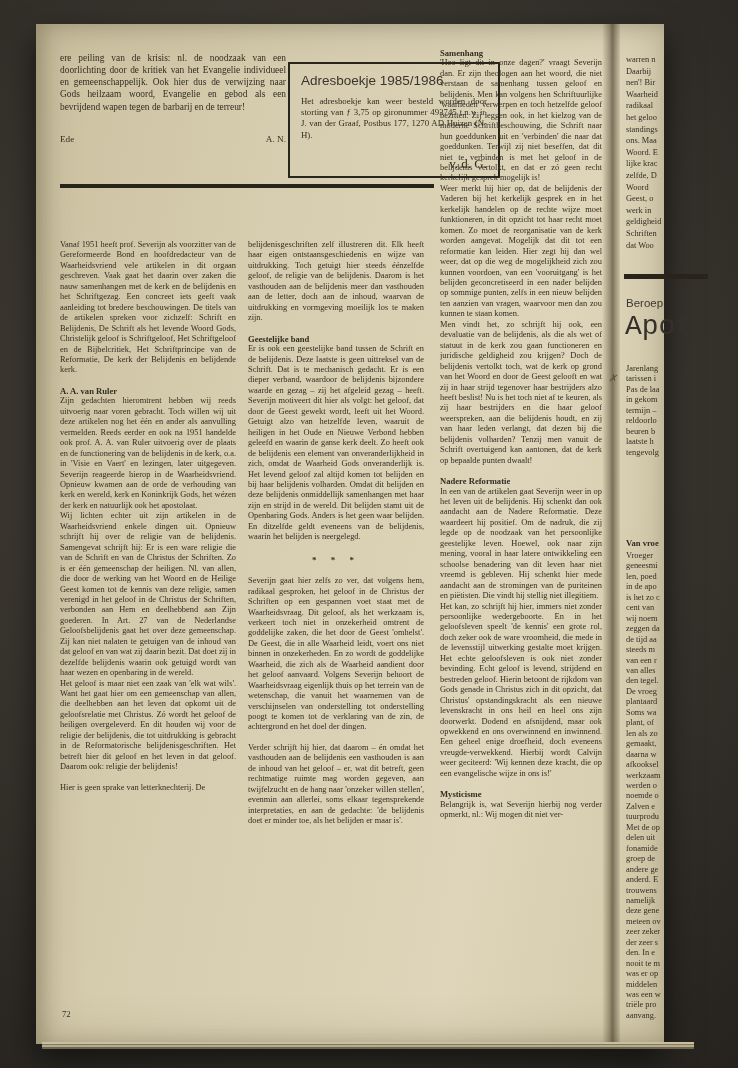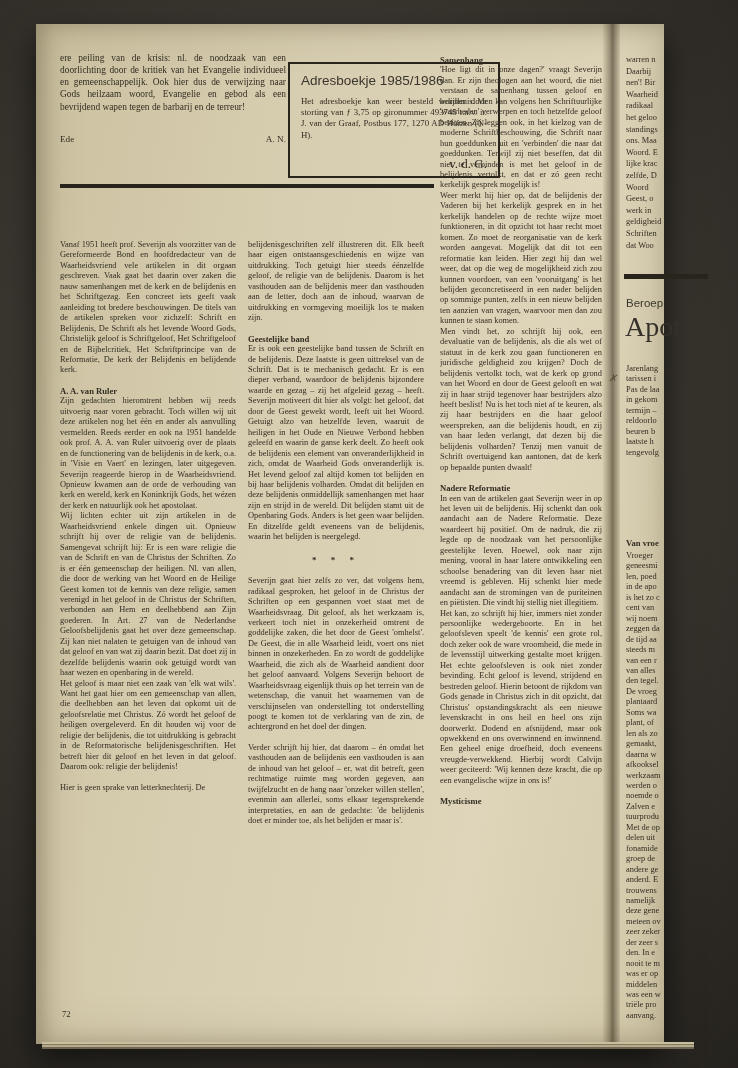--- a/index.html
+++ b/index.html
@@ -9,21 +9,21 @@
   .spread{position:absolute;left:36px;top:24px;width:628px;height:1020px;
     background:linear-gradient(100deg,#ccc2a1 0%,#d7cdb0 35%,#ded5ba 72%,#d3c9aa 100%);
     box-shadow:0 14px 30px rgba(0,0,0,.6), inset 0 0 46px rgba(95,84,52,.28), inset 8px 0 18px rgba(70,60,38,.25);}
   .page-edges{position:absolute;left:42px;top:1042px;width:652px;height:7px;
     background:repeating-linear-gradient(180deg,#c9bf9f 0 2px,#847b5f 2px 3px,#b6ac8d 3px 5px,#6e6650 5px 7px);}
   .txt{color:#332d22;}
   .body-col{position:absolute;font-size:8.4px;line-height:10.45px;text-align:justify;overflow:hidden;}
   .body-col p{margin:0;}
   .body-col p.gap{margin-top:10px;}
   .sub{font-weight:bold;font-size:8.6px;margin:10px 0 0 0;line-height:10.45px;}
-  .sub.first{margin-top:7px;}
+  .sub.first{margin-top:0;}
   .sep{ text-align:center;letter-spacing:6px;margin:12px 0 11px 0;font-weight:bold;font-size:9px;}
   .topleft{position:absolute;left:24px;top:28px;width:226px;font-size:9.4px;line-height:12.15px;text-align:justify;}
   .sigrow{display:flex;justify-content:space-between;margin-top:20px;font-size:9.2px;}
   .adbox{position:absolute;left:252px;top:38px;width:212px;height:116px;border:2px solid #29251d;
     padding:9px 11px;box-sizing:border-box;}
   .adtitle{font-family:"Liberation Sans", sans-serif;font-size:13.5px;color:#3a352c;margin:0 0 8px 0;}
   .adbody{font-size:8.8px;line-height:11.2px;text-align:justify;margin:0;}
   .adsig{text-align:right;font-size:13px;margin-top:15px;}
   .rule1{position:absolute;left:24px;top:160px;width:374px;height:4px;background:#28241c;}
   .headline{position:absolute;left:22px;top:166px;width:470px;margin:0;
@@ -35,21 +35,21 @@
   .pagenum{position:absolute;left:26px;top:985px;font-size:8.6px;}
   .gutter{position:absolute;left:566px;top:0;width:18px;height:100%;
     background:linear-gradient(90deg,rgba(66,55,30,0) 0%,rgba(66,55,30,.38) 40%,rgba(43,34,16,.55) 58%,rgba(66,55,30,.1) 100%);}
   .rightpage{position:absolute;left:584px;top:0;width:88px;height:1020px;overflow:hidden;}
   .frag{position:absolute;left:6px;width:96px;font-size:8.4px;line-height:10.45px;overflow:hidden;}
   .frag div{white-space:nowrap;}
   .frag-a{top:30px;line-height:11.6px;height:224px;}
   .rule2{position:absolute;left:4px;top:250px;width:90px;height:5px;background:#28241c;}
   .beroep{position:absolute;left:6px;top:273px;font-family:"Liberation Sans", sans-serif;
     font-size:11.5px;color:#3b372e;white-space:nowrap;}
-  .apot{position:absolute;left:5px;top:287px;font-family:Liberation Serif, serif;
+  .apot{position:absolute;left:5px;top:287px;font-family:Liberation Mono, monospace;
     font-size:28px;color:#35312a;white-space:nowrap;}
   .frag-b{top:340px;height:98px;}
   .vanvroeg{position:absolute;left:6px;top:514px;font-weight:bold;font-size:8.6px;white-space:nowrap;}
   .frag-c{top:527px;height:492px;}
   .pencil{position:absolute;left:573px;top:348px;font-size:11px;color:#6f6552;
     transform:rotate(14deg);opacity:.8;font-family:"DejaVu Sans", sans-serif;}
 </style>
 </head>
 <body>
 
@@ -93,20 +93,21 @@
 
     <div class="body-col txt col3">
       <h3 class="sub first">Samenhang</h3>
       <p>'Hoe ligt dit in onze dagen?' vraagt Severijn dan. Er zijn theologen aan het woord, die niet verstaan de samenhang tussen geloof en belijdenis. Men kan volgens hen Schriftuurlijke 'waarheden' verwerpen en toch hetzelfde geloof bezitten. Zij leggen ook, in het kielzog van de moderne Schriftbeschouwing, die Schrift naar hun goeddunken uit en 'verbinden' die naar dat goeddunken. Terwijl zij niet beseffen, dat dit niet te verbinden is met het geloof in de belijdenis vertolkt, en dat er zó geen recht kerkelijk gesprek mogelijk is!</p>
       <p>Weer merkt hij hier op, dat de belijdenis der Vaderen bij het kerkelijk gesprek en in het kerkelijk handelen op de rechte wijze moet funktioneren, in dit opzicht tot haar recht moet komen. Zo moet de reorganisatie van de kerk worden aangevat. Mogelijk dat dit tot een reformatie kan leiden. Hier zegt hij dan wel weer, dat op die weg de mogelijkheid zich zou kunnen voordoen, van een 'vooruitgang' is het belijden geconcretiseerd in een nader belijden op sommige punten, zelfs in een nieuw belijden ten aanzien van vragen, waarvoor men dan zou kunnen te staan komen.</p>
       <p>Men vindt het, zo schrijft hij ook, een devaluatie van de belijdenis, als die als wet of statuut in de kerk zou gaan functioneren en juridische geldigheid zou krijgen? Doch de belijdenis vertolkt toch, wat de kerk op grond van het Woord en door de Geest gelooft en wat zij in haar strijd tegenover haar bestrijders alzo heeft beslist! Nu is het toch niet af te keuren, als zij haar bestrijders en die haar geloof weerspreken, aan die belijdenis houdt, en zij van haar leden verlangt, dat dezen bij die belijdenis volharden? Tenzij men vanuit de Schrift overtuigend kan aantonen, dat de kerk op bepaalde punten dwaalt!</p>
       <h3 class="sub">Nadere Reformatie</h3>
       <p>In een van de artikelen gaat Severijn weer in op het leven uit de belijdenis. Hij schenkt dan ook aandacht aan de Nadere Reformatie. Deze waardeert hij positief. Om de nadruk, die zij legde op de noodzaak van het persoonlijke geestelijke leven. Hoewel, ook naar zijn mening, vooral in haar latere ontwikkeling een schoolse benadering van dit leven haar niet vreemd is gebleven. Hij schenkt hier mede aandacht aan de stromingen van de puriteinen en piëtisten. Die vindt hij stellig niet illegitiem.</p>
       <p>Het kan, zo schrijft hij hier, immers niet zonder persoonlijke wedergeboorte. En in het geloofsleven speelt 'de kennis' een grote rol, doch zeker ook de ware vroomheid, die mede in de levensstijl uitwerking gestalte moet krijgen. Het echte geloofsleven is ook niet zonder bevinding. Echt geloof is levend, strijdend en bestreden geloof. Hierin betoont de rijkdom van Gods genade in Christus zich in dit opzicht, dat Christus' opstandingskracht als een nieuwe levenskracht in ons heil en heel ons zijn doorwerkt. Dodend en afsnijdend, maar ook opwekkend en ons overwinnend en inwinnend. Een geheel enige droefheid, doch eveneens vreugde-verwekkend. Hierbij wordt Calvijn weer geciteerd: 'Wij kennen deze kracht, die op een evangelische wijze in ons is!'</p>
       <h3 class="sub">Mysticisme</h3>
+      <p>Belangrijk is, wat Severijn hierbij nog verder opmerkt, nl.: Wij mogen dit niet ver-</p>
     </div>
 
     <div class="pagenum txt">72</div>
 
     <span class="pencil">✗</span>
 
     <div class="gutter"></div>
 
     <div class="rightpage">
       <div class="frag frag-a txt">

